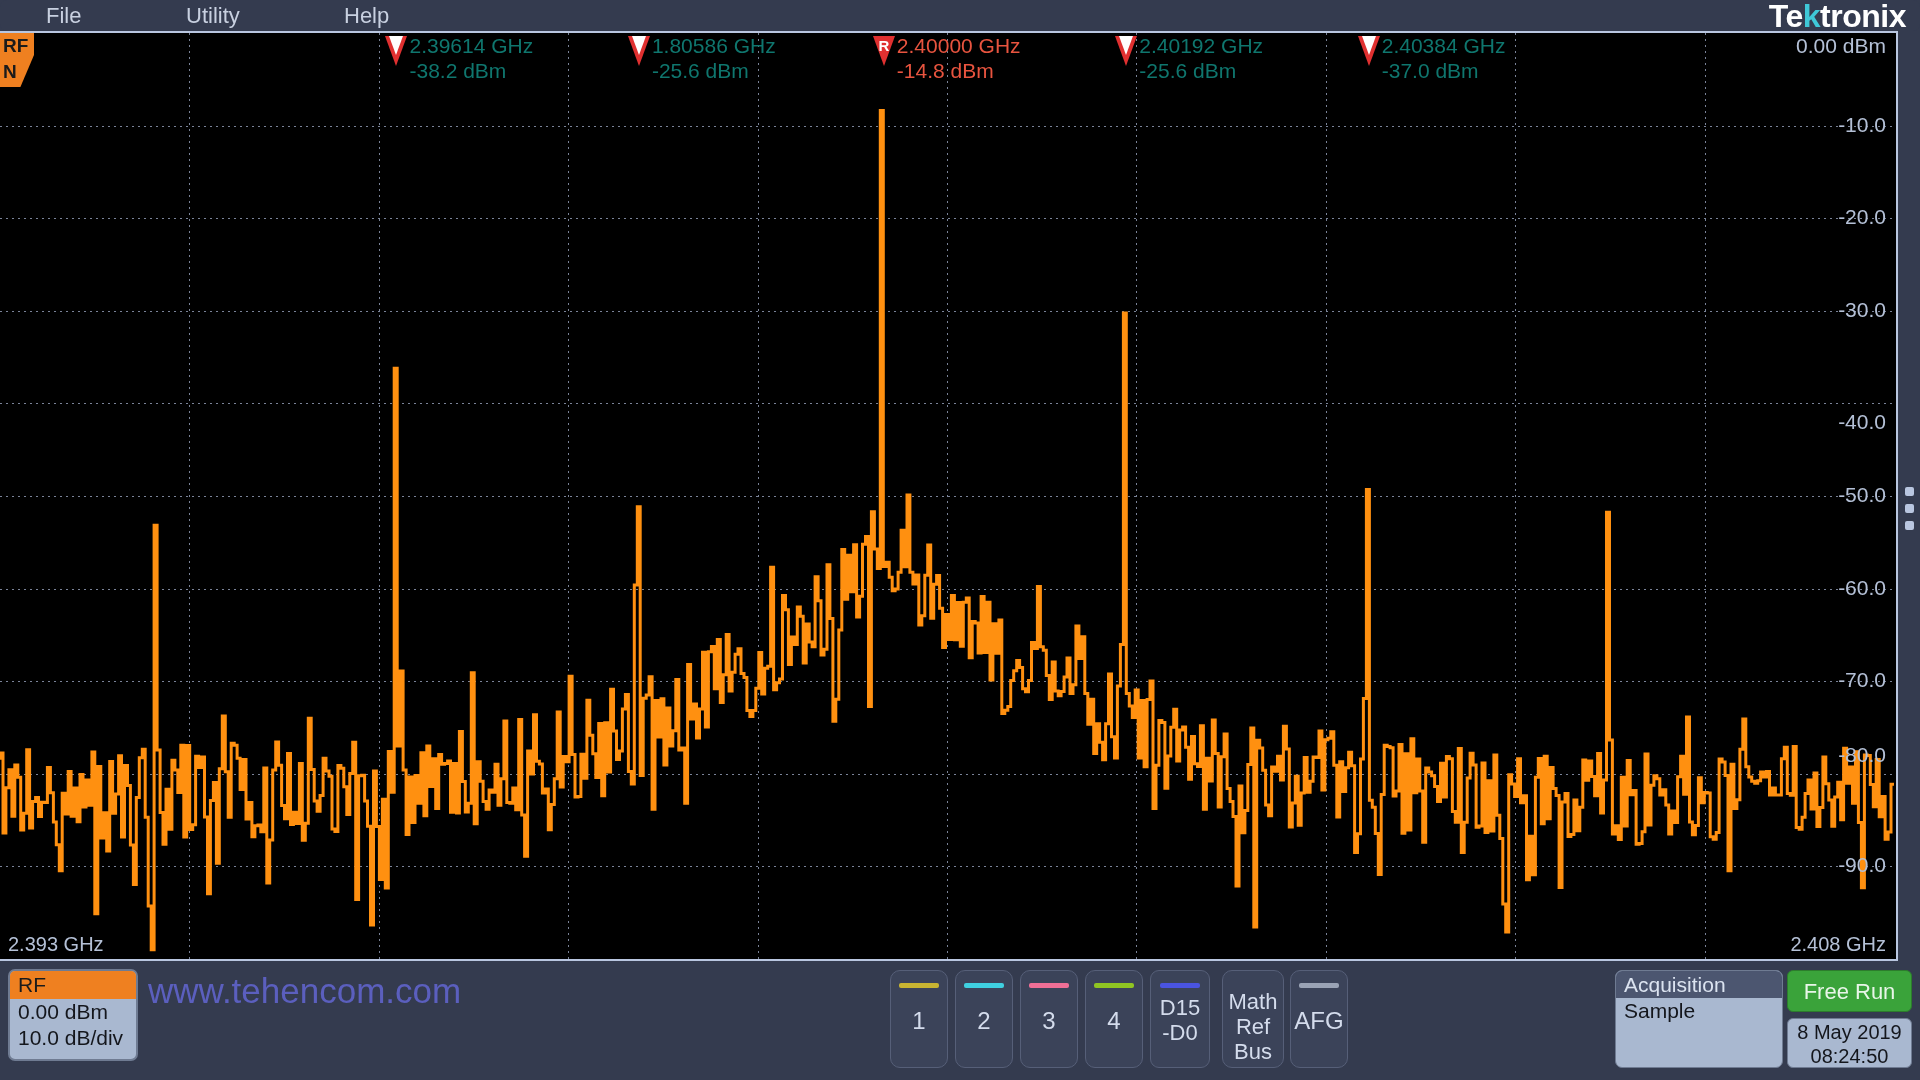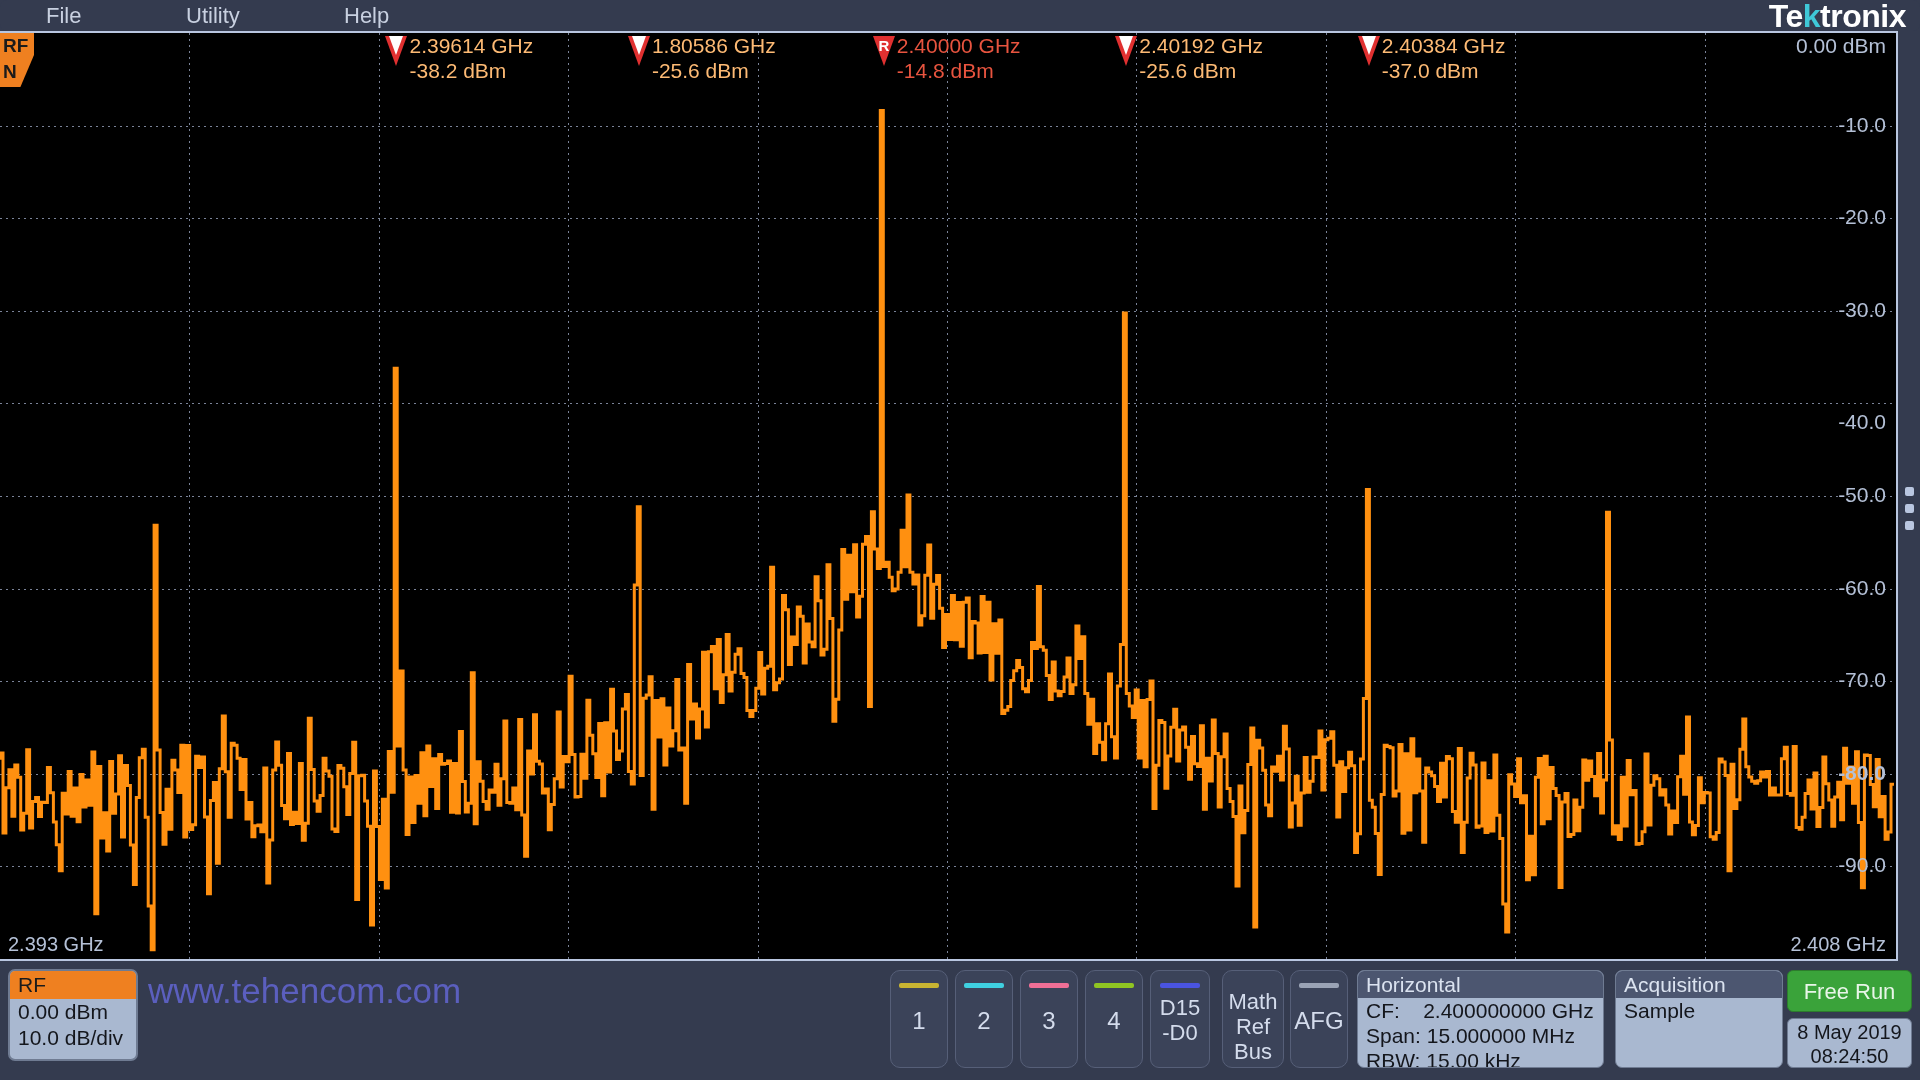--- a/index.html
+++ b/index.html
@@ -87,21 +87,21 @@
   }
   .marker.ref .tri::after { display: none; }
   .marker .reflabel {
     position: absolute; left: -9px; top: 4px;
     width: 18px; height: 18px; color: #ffffff;
     font-size: 15px; font-weight: bold; text-align: center;
     line-height: 18px; z-index: 3;
   }
   .marker .mtext {
     position: absolute; left: 24px; top: 0;
-    color: #fdba74; font-size: 21px; line-height: 25px;
+    color: #0f766e; font-size: 21px; line-height: 25px;
     white-space: nowrap;
   }
   .marker.ref .mtext { color: #e8543f; }
 
   
   .db-label {
     position: absolute; right: 10px;
     color: #b4c0d6; font-size: 21px; line-height: 22px;
     text-align: right; white-space: nowrap;
   }
@@ -282,21 +282,21 @@
       <div class="db-label" style="top:2px;">0.00 dBm</div>
 
       <div id="dblabel-layer">
           <div class="db-label" style="top: 81px;">-10.0</div>
           <div class="db-label" style="top: 173px;">-20.0</div>
           <div class="db-label" style="top: 266px;">-30.0</div>
           <div class="db-label" style="top: 378px;">-40.0</div>
           <div class="db-label" style="top: 451px;">-50.0</div>
           <div class="db-label" style="top: 544px;">-60.0</div>
           <div class="db-label" style="top: 636px;">-70.0</div>
-          <div class="db-label" style="top: 729px; font-weight: bold;">-80.0</div>
+          <div class="db-label" style="top: 711px;">-80.0</div>
           <div class="db-label" style="top: 821px;">-90.0</div>
         </div>
 
       <div id="freq-left">2.393 GHz</div>
       <div id="freq-right">2.408 GHz</div>
     </div>
   </div>
 
   <div id="side-dots">
     <i></i>
@@ -340,26 +340,20 @@
           <div class="lbl" style="white-space: pre-line; top: 18px; font-size: 22px; line-height: 25px;">Math
 Ref
 Bus</div>
         </div>
         <div class="chan-btn" style="left: 1290px; width: 58px;">
           <div class="bar" style="background: rgb(154, 163, 181);"></div>
           <div class="lbl" style="white-space: pre-line;">AFG</div>
         </div>
       </div>
 
-    <div class="info-panel" id="horizontal-panel" style="left:1357px; width:247px; height:98px;">
-      <div class="hdr">Horizontal</div>
-      <div class="ln">CF:    2.400000000 GHz</div>
-      <div class="ln">Span: 15.000000 MHz</div>
-      <div class="ln">RBW: 15.00 kHz</div>
-    </div>
 
     <div class="info-panel" id="acquisition-panel" style="left:1615px; width:168px; height:98px;">
       <div class="hdr">Acquisition</div>
       <div class="ln">Sample</div>
     </div>
 
     <div id="freerun-btn">Free Run</div>
     <div id="datetime-box">
       <div>8 May 2019</div>
       <div>08:24:50</div>

